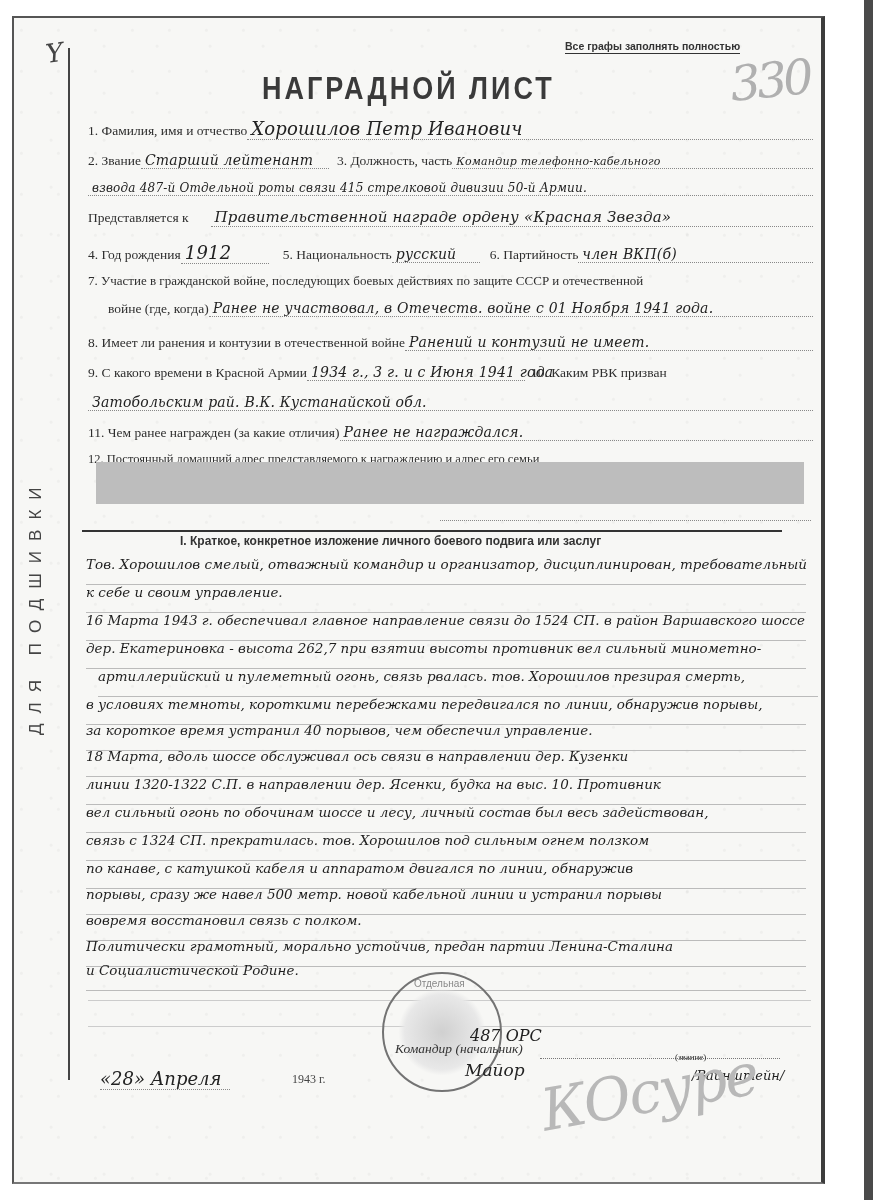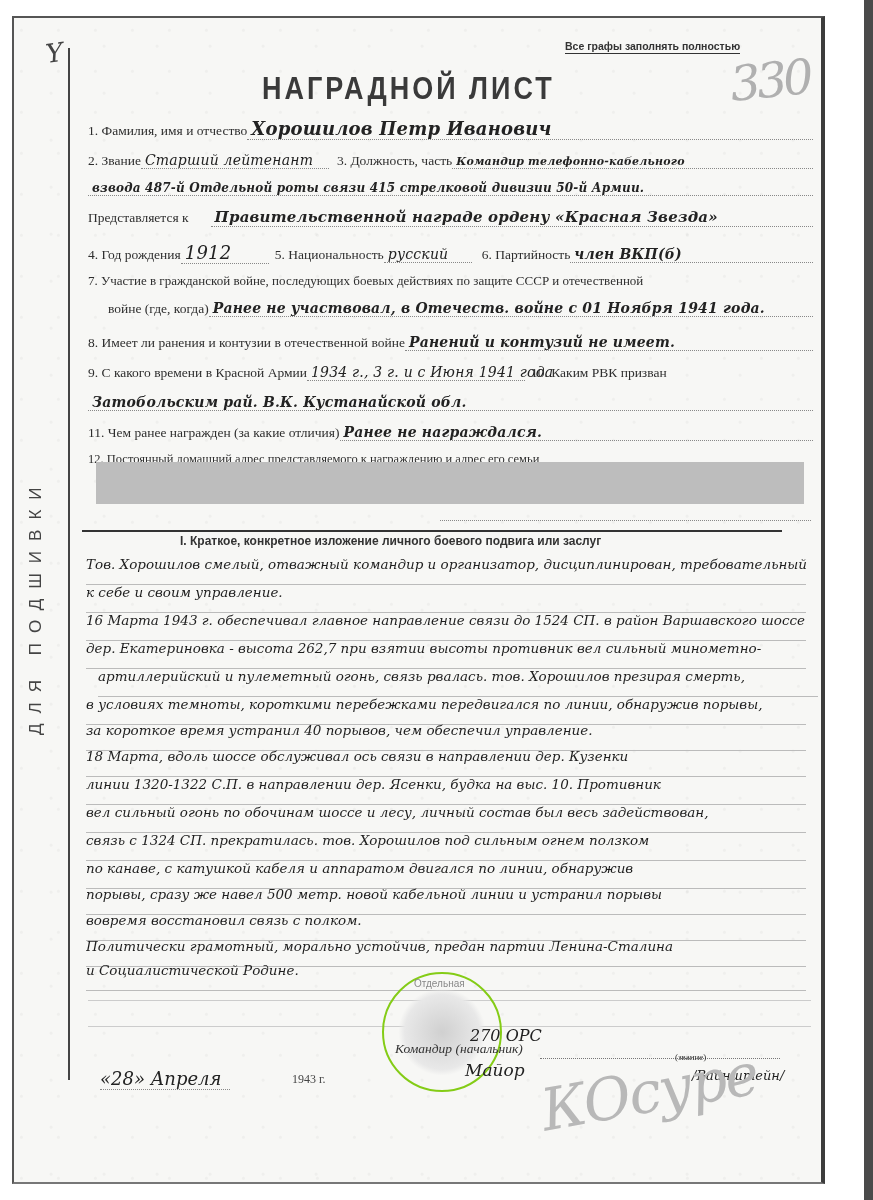--- a/index.html
+++ b/index.html
@@ -59,21 +59,21 @@
       position: absolute; left: 88px; right: 60px;
       font-size: 13.5px; white-space: nowrap; display: flex; align-items: baseline;
     }
     .lbl { color: #2e2e2e; }
     .hw {
       font-family: "DejaVu Serif", serif; font-style: italic; color: #222;
       font-size: 14px; border-bottom: 1px dotted #888; padding: 0 4px;
       letter-spacing: 0.2px;
     }
     .hw.big { font-size: 18px; }
-    .hw.fill { flex: 1; font-weight: bold; }
+    .hw.fill { flex: 1; }
     .dotted-line {
       position: absolute; left: 88px; right: 62px; border-bottom: 1px dotted #888;
     }
     .redact {
       position: absolute; left: 96px; top: 462px; width: 708px; height: 42px;
       background: #bdbdbd;
     }
     .section-rule {
       position: absolute; left: 82px; top: 530px; width: 700px; height: 2px; background: #333;
     }
@@ -83,21 +83,21 @@
       color: #333;
     }
     .narr {
       position: absolute; left: 86px; width: 720px;
       font-family: "DejaVu Serif", serif; font-style: italic; font-size: 13.5px;
       color: #1e1e1e; white-space: nowrap; overflow: hidden;
       border-bottom: 1px solid #bbb; padding-bottom: 12px;
     }
     .stamp {
       position: absolute; left: 382px; top: 972px; width: 120px; height: 120px;
-      border-radius: 50%; border: 2px solid #84cc16; box-sizing: border-box;
+      border-radius: 50%; border: 2px solid #737373; box-sizing: border-box;
     }
     .stamp-inner {
       position: absolute; left: 14px; top: 14px; width: 88px; height: 88px;
       border-radius: 50%; background: radial-gradient(circle, #d0d0d0 0%, #e8e8e8 60%, transparent 70%);
     }
     .stamp-text {
       position: absolute; left: 30px; top: 4px; font-size: 10px; color: #888;
       font-family: "Liberation Sans", sans-serif;
     }
     .cmd-label {
@@ -167,21 +167,21 @@
 </div>
 
 <div class="row" style="top:208px;gap:22px;">
   <span class="lbl">Представляется к</span>
   <span class="hw big fill" style="font-size:15px;">Правительственной награде ордену «Красная Звезда»</span>
 </div>
 
 <div class="row" style="top:242px;">
   <span class="lbl">4. Год рождения</span>
   <span class="hw big" style="width:80px;">1912</span>
-  <span class="lbl" style="margin-left:6px;">5. Национальность</span>
+  <span class="lbl" style="margin-left:14px;">5. Национальность</span>
   <span class="hw" style="width:80px;">русский</span>
   <span class="lbl" style="margin-left:10px;">6. Партийность</span>
   <span class="hw fill">член ВКП(б)</span>
 </div>
 
 <div class="row" style="top:273px; font-size:13px;">
   <span class="lbl">7. Участие в гражданской войне, последующих боевых действиях по защите СССР и отечественной</span>
 </div>
 <div class="row" style="top:300px; left:108px;">
   <span class="lbl">войне (где, когда)</span>
@@ -234,21 +234,21 @@
 <div class="narr" style="top:962px;">и Социалистической Родине.</div>
 <div class="dotted-line" style="top:1000px; border-bottom:1px solid #ccc;"></div>
 <div class="dotted-line" style="top:1026px; border-bottom:1px solid #ccc;"></div>
 
 <div class="stamp">
   <div class="stamp-inner"></div>
   <span class="stamp-text">Отдельная</span>
 </div>
 
 <div class="cmd-label">Командир (начальник)</div>
-<div class="cmd-value">270 ОРС</div>
+<div class="cmd-value">487 ОРС</div>
 <div class="cmd-line"></div>
 <div class="cmd-rank">Майор</div>
 <div class="rank-note">(звание)</div>
 <div class="cmd-sign">/Вайнштейн/</div>
 
 <div class="date-day">«28» Апреля</div>
 <div class="date-year">1943 г.</div>
 
 <div class="pencil-mark">КОсуре</div>
 

